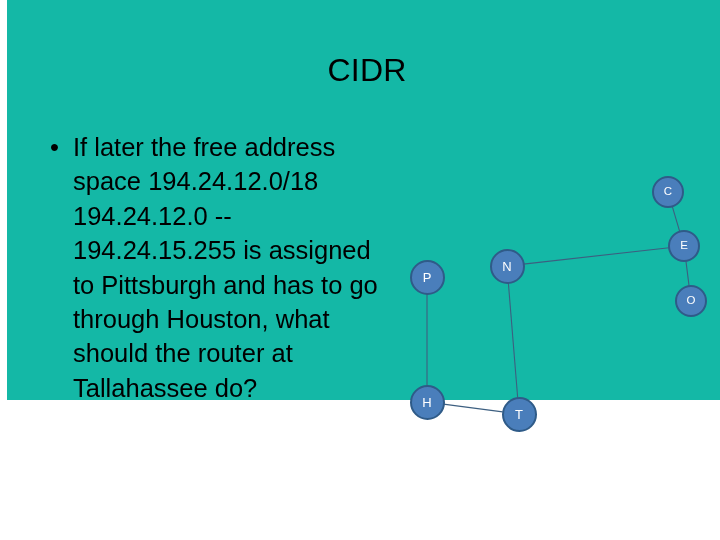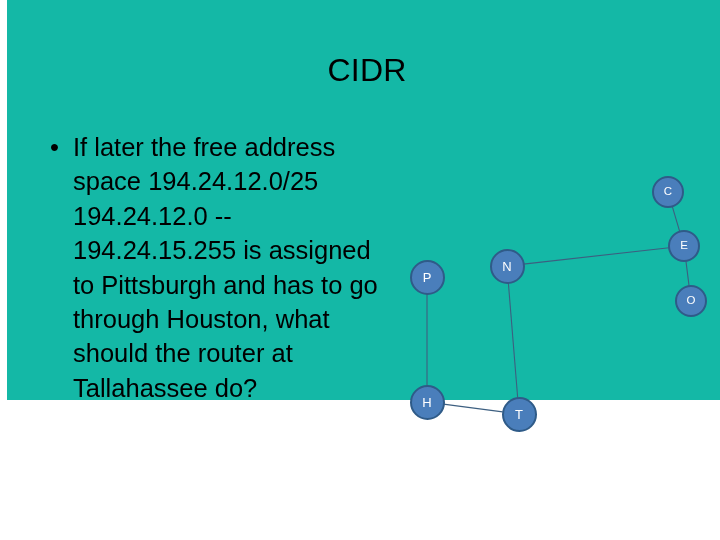--- a/index.html
+++ b/index.html
@@ -95,21 +95,21 @@
 </head>
 <body>
 
 <div id="slide">
 
   <div id="slide-title">CIDR</div>
 
   <div id="body-block">
     <div class="bullet-item">
       <span class="bullet-marker">•</span>
-      <span class="bullet-text">If later the free address space 194.24.12.0/25 194.24.12.0 -- 194.24.15.255 is assigned to Pittsburgh and has to go through Houston, what should the router at Tallahassee do?</span>
+      <span class="bullet-text">If later the free address space 194.24.12.0/18 194.24.12.0 -- 194.24.15.255 is assigned to Pittsburgh and has to go through Houston, what should the router at Tallahassee do?</span>
     </div>
   </div>
 
   <svg id="diagram" width="720" height="540" viewBox="0 0 720 540">
       <line x1="665.2613249453706" y1="206.38197169062582" x2="672.7386750546294" y2="231.61802830937418" class="edge" stroke="#3d5f80"></line>
       <line x1="516.3956643241233" y1="264.147382562246" x2="662.0948506144333" y2="247.6841976706855" class="edge" stroke="#3d5f80"></line>
       <line x1="678.8938141951087" y1="260.8799686758543" x2="682.1061858048913" y2="286.1200313241457" class="edge" stroke="#3d5f80"></line>
       <line x1="420" y1="293.5" x2="420" y2="385.5" class="edge" stroke="#3d5f80"></line>
       <line x1="501.3334618346399" y1="282.44602929389214" x2="510.6665381653601" y2="397.55397070610786" class="edge" stroke="#3d5f80"></line>
       <line x1="436.36140678457264" y1="404.1340965371182" x2="495.63859321542736" y2="411.8659034628818" class="edge" stroke="#3d5f80"></line>

